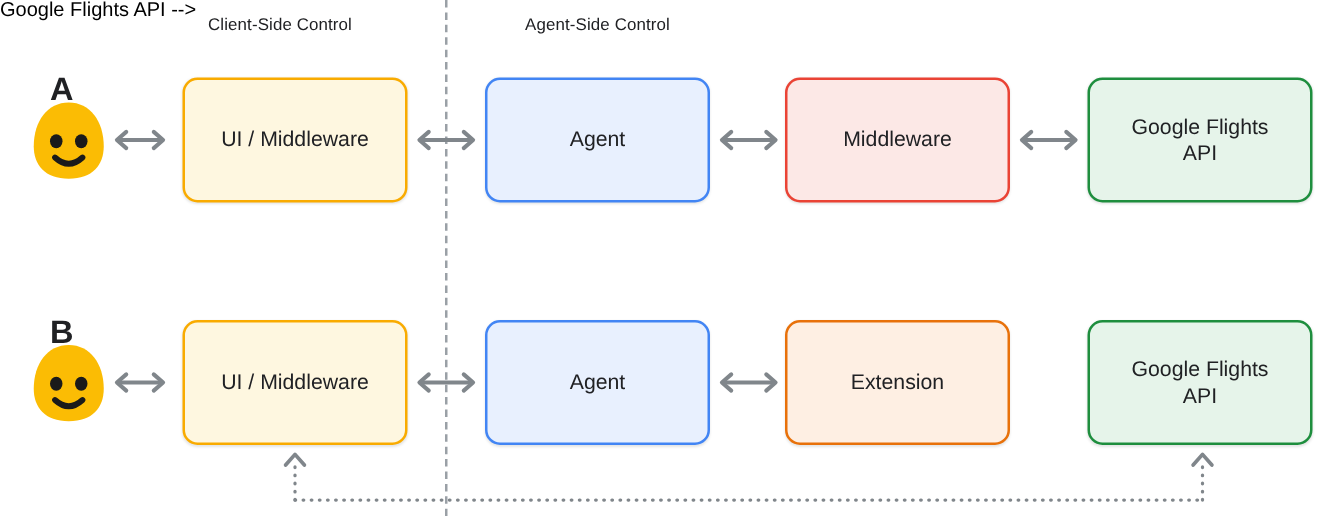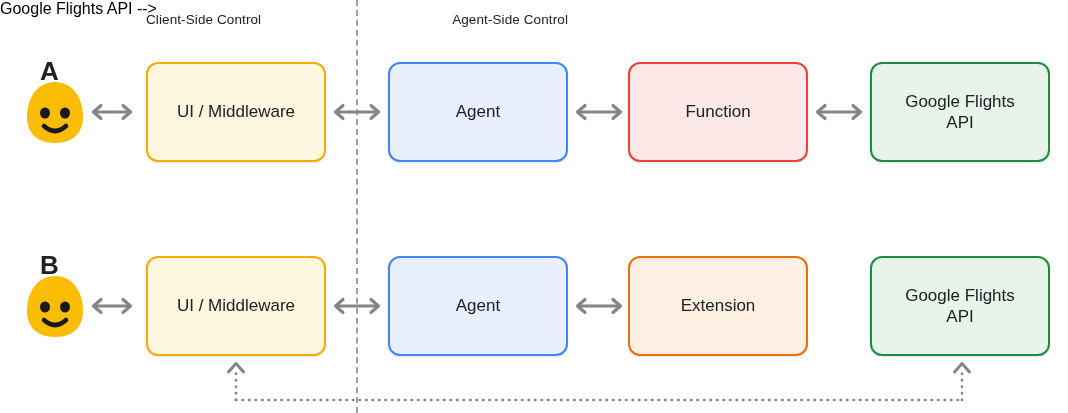--- a/index.html
+++ b/index.html
@@ -31,22 +31,22 @@
 
   
   .section-header {
     position: absolute;
     top: 12px;
     font-size: 13.5px;
     color: #202124;
     letter-spacing: 0.1px;
     white-space: nowrap;
   }
-  .section-header.client { left: 146px; width: 180px; }
-  .section-header.agent  { left: 388px; width: 180px; text-align: right; }
+  .section-header.client { left: 134px; width: 180px; text-align: center; }
+  .section-header.agent  { left: 388px; width: 180px; text-align: center; }
 
   
   .row-letter {
     position: absolute;
     font-size: 26px;
     font-weight: 700;
     color: #202124;
     line-height: 1;
   }
 
@@ -141,21 +141,21 @@
 
   <div class="arrow" style="left:572px; top:101px; width:54px;">
     <svg viewBox="0 0 54 22" xmlns="http://www.w3.org/2000/svg">
       <line x1="7" y1="11" x2="47" y2="11" stroke="#80868b" stroke-width="3.2" stroke-linecap="round"></line>
       <polyline points="13,4.5 5.5,11 13,17.5" fill="none" stroke="#80868b" stroke-width="3.2" stroke-linecap="round" stroke-linejoin="round"></polyline>
       <polyline points="41,4.5 48.5,11 41,17.5" fill="none" stroke="#80868b" stroke-width="3.2" stroke-linecap="round" stroke-linejoin="round"></polyline>
     </svg>
   </div>
 
   <div class="node" style="left:628px; top:62px; background:#FCE8E6; border-color:#EA4335;">
-    <span class="label">Function</span>
+    <span class="label">Middleware</span>
   </div>
 
   <div class="arrow" style="left:812px; top:101px; width:54px;">
     <svg viewBox="0 0 54 22" xmlns="http://www.w3.org/2000/svg">
       <line x1="7" y1="11" x2="47" y2="11" stroke="#80868b" stroke-width="3.2" stroke-linecap="round"></line>
       <polyline points="13,4.5 5.5,11 13,17.5" fill="none" stroke="#80868b" stroke-width="3.2" stroke-linecap="round" stroke-linejoin="round"></polyline>
       <polyline points="41,4.5 48.5,11 41,17.5" fill="none" stroke="#80868b" stroke-width="3.2" stroke-linecap="round" stroke-linejoin="round"></polyline>
     </svg>
   </div>
 

